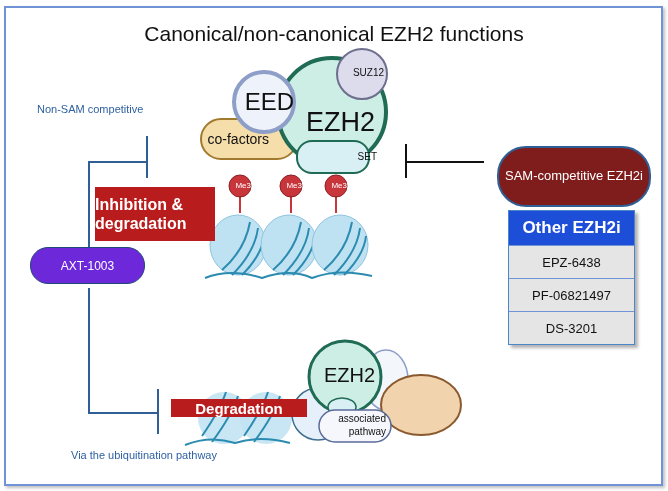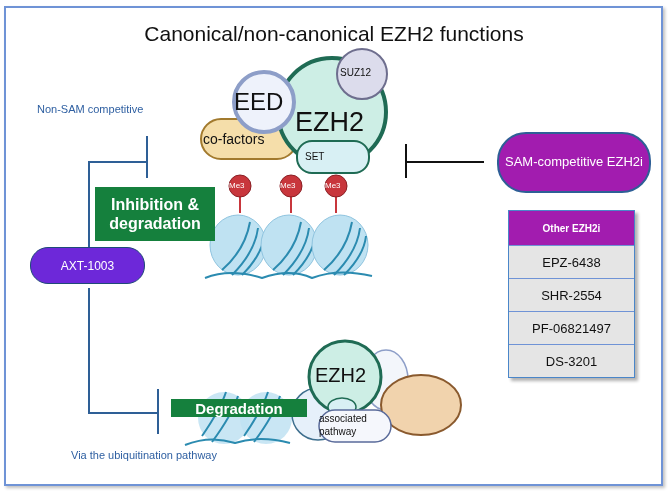--- a/index.html
+++ b/index.html
@@ -2,28 +2,28 @@
 <html><head>
 <meta charset="utf-8">
 <style>
   html, body { margin: 0; padding: 0; background: #ffffff; }
   body { width: 668px; height: 491px; position: relative; overflow: hidden; font-family: "Liberation Sans", sans-serif; }
   .frame { position: absolute; left: 4px; top: 6px; width: 655px; height: 476px; border: 2px solid #6f93d6; box-shadow: 2px 2px 3px rgba(0,0,0,0.25); background: #fff; }
   .title { position: absolute; left: 0; top: 22px; width: 668px; text-align: center; font-size: 21px; color: #111; }
   .blue-label { position: absolute; color: #2e5fa1; font-size: 11px; }
   svg.art { position: absolute; left: 0; top: 0; }
   .pill-dark { position: absolute; left: 30px; top: 247px; width: 113px; height: 35px; border-radius: 18px; background: #6d28d9; color: #fff; font-size: 12px; display: flex; align-items: center; justify-content: center; border: 1px solid #1f4a78; }
-  .pill-light { position: absolute; left: 497px; top: 132px; width: 150px; height: 57px; border-radius: 29px; background: #a21caf; border: 2px solid #2e5f96; color: #ffffff; font-size: 13px; display: flex; align-items: center; justify-content: center; text-align: center; line-height: 1.25; }
-  .yellow-box { position: absolute; background: #15803d; color: #fff; font-weight: bold; display: flex; align-items: center; justify-content: center; text-align: center; }
+  .pill-light { position: absolute; left: 497px; top: 146px; width: 150px; height: 57px; border-radius: 29px; background: #7f1d1d; border: 2px solid #2e5f96; color: #ffffff; font-size: 13px; display: flex; align-items: center; justify-content: center; text-align: center; line-height: 1.25; }
+  .yellow-box { position: absolute; background: #b91c1c; color: #fff; font-weight: bold; display: flex; align-items: center; justify-content: center; }
   .yb1 { left: 95px; top: 187px; width: 120px; height: 54px; font-size: 16px; line-height: 1.2; }
   .yb2 { left: 171px; top: 399px; width: 136px; height: 18px; font-size: 15px; }
   .inhib-table { position: absolute; left: 508px; top: 210px; width: 125px; box-shadow: 3px 3px 3px rgba(0,0,0,0.3); border: 1px solid #4a86c9; }
-  .inhib-table .hdr { background: #a21caf; color: #fff; font-weight: bold; font-size: 10px; height: 34px; display: flex; align-items: center; justify-content: center; }
+  .inhib-table .hdr { background: #1d4ed8; color: #fff; font-weight: bold; font-size: 17px; height: 34px; display: flex; align-items: center; justify-content: center; }
   .inhib-table .row { background: #e5e5e5; color: #111; font-size: 13px; height: 32px; display: flex; align-items: center; justify-content: center; border-top: 1px solid #6f93d6; }
-  .txt { position: absolute; text-align: left; color: #111; }
+  .txt { position: absolute; text-align: right; color: #111; }
 </style>
 </head>
 <body>
 
 <div class="frame"></div>
 <div class="title">Canonical/non-canonical EZH2 functions</div>
 
 <svg class="art" width="668" height="491">
 
   <g stroke="#2e5f96" stroke-width="2" fill="none">
@@ -96,24 +96,23 @@
 <div class="txt" style="left:234px; top:88px; width:60px; font-size:24px;">EED</div>
 <div class="txt" style="left:295px; top:107px; width:80px; font-size:27px;">EZH2</div>
 <div class="txt" style="left:340px; top:67px; width:44px; font-size:10px;">SUZ12</div>
 <div class="txt" style="left:203px; top:131px; width:66px; font-size:14px;">co-factors</div>
 <div class="txt" style="left:297px; top:151px; width:72px; font-size:10px;margin-left:8px;">SET</div>
 <div class="txt" style="left:229px; top:181px; width:22px; font-size:8px; color:#fff;">Me3</div>
 <div class="txt" style="left:280px; top:181px; width:22px; font-size:8px; color:#fff;">Me3</div>
 <div class="txt" style="left:325px; top:181px; width:22px; font-size:8px; color:#fff;">Me3</div>
 
 <div class="txt" style="left:315px; top:364px; width:60px; font-size:20px;">EZH2</div>
-<div class="txt" style="left:319px; top:412px; width:52px; font-size:10px; line-height:13px;">
+<div class="txt" style="left:334px; top:412px; width:52px; font-size:10px; line-height:13px;">
   <div>associated</div>
   <div>pathway</div>
 </div>
 
 <div class="inhib-table">
   <div class="hdr">Other EZH2i</div>
   <div class="row">EPZ-6438</div>
-  <div class="row">SHR-2554</div>
   <div class="row">PF-06821497</div>
   <div class="row">DS-3201</div>
 </div>
 
 </body></html>

